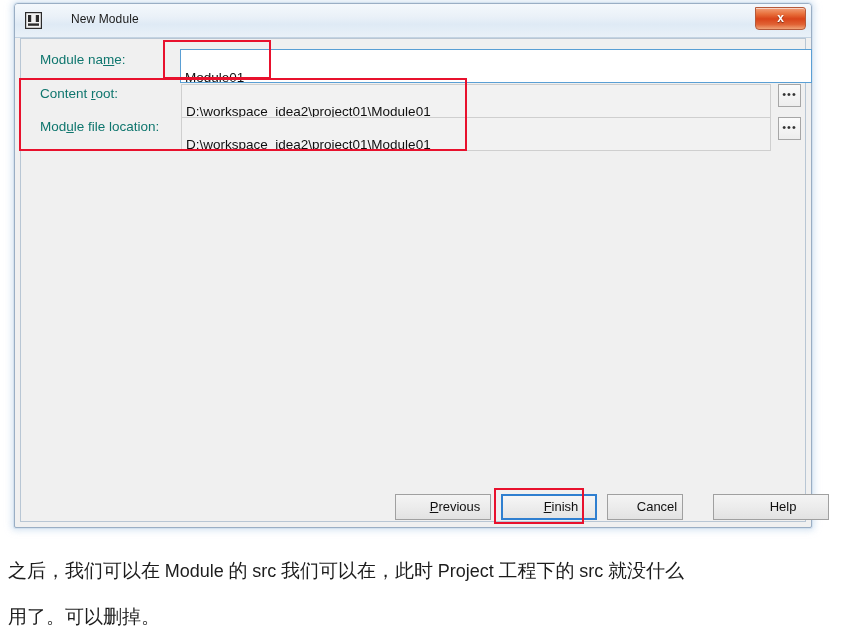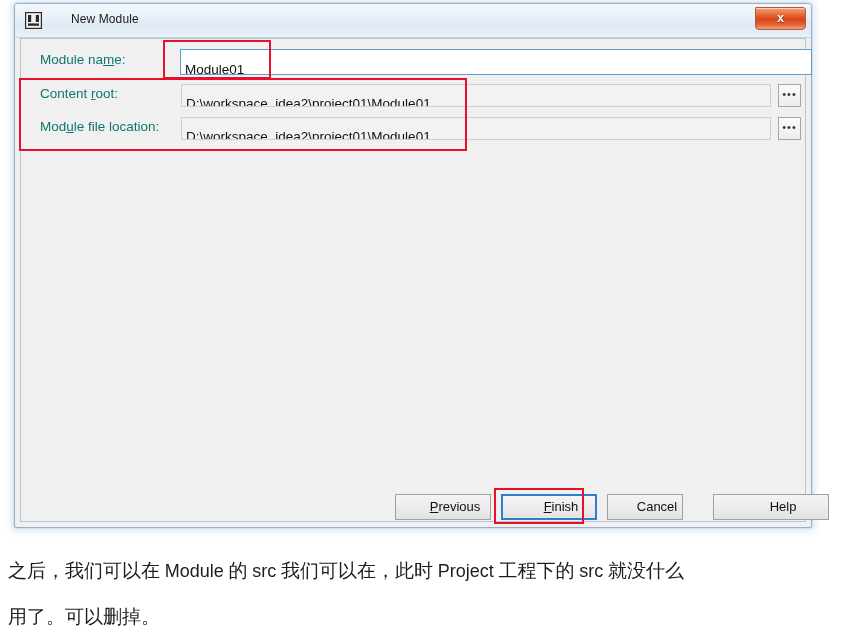--- a/index.html
+++ b/index.html
@@ -90,21 +90,21 @@
     white-space: nowrap;
   }
   .form-label u { text-decoration: underline; }
 
   .text-input {
     position: absolute;
     box-sizing: border-box;
     font-family: "Liberation Sans", sans-serif;
     font-size: 13.5px;
     color: #101010;
-    padding: 8px 4px;
+    padding: 16px 4px;
     line-height: 22px;
     white-space: nowrap;
     overflow: hidden;
   }
   #module-name-input {
     left: 159px; top: 10px;
     width: 632px; height: 26px;
     background: #ffffff;
     border: 1px solid #5a9fd4;
     line-height: 24px;

